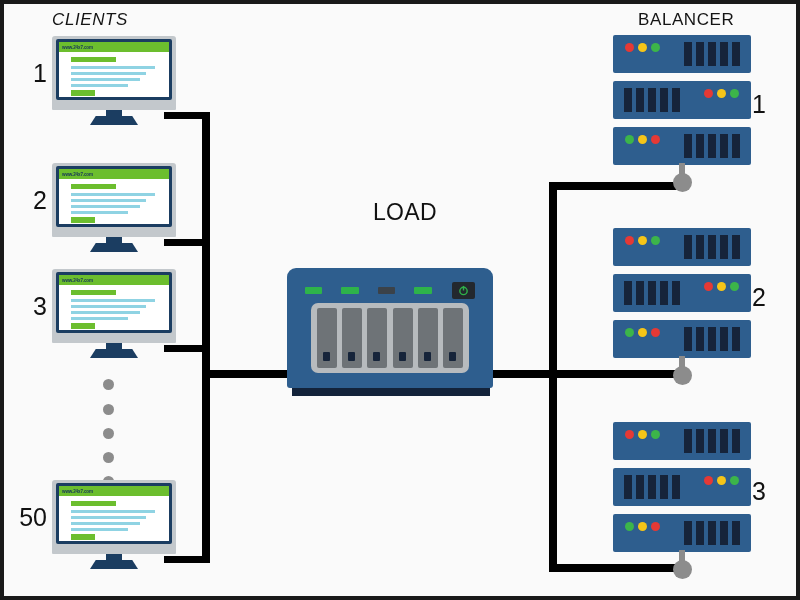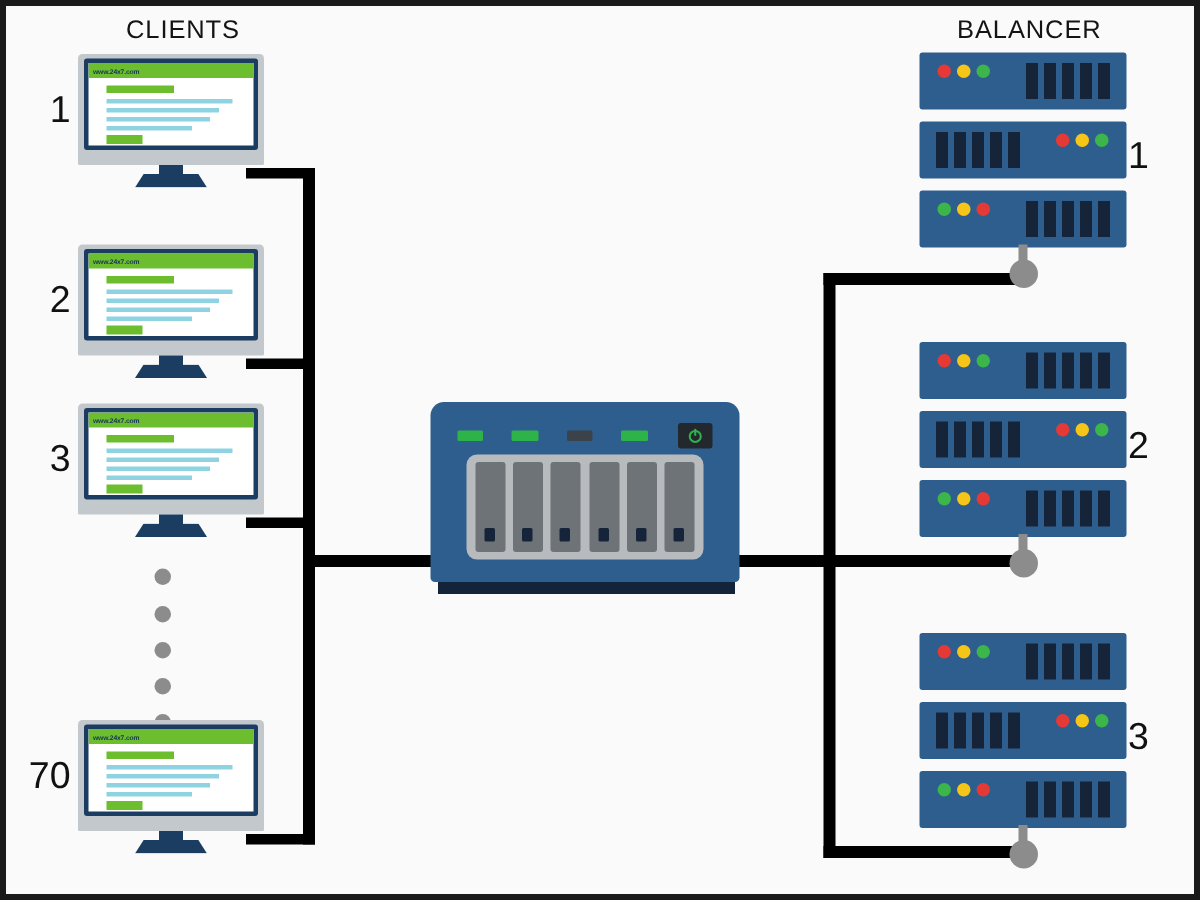--- a/index.html
+++ b/index.html
@@ -24,21 +24,21 @@
 
   
   .heading {
     position: absolute;
     font-size: 17px;
     font-weight: 400;
     color: #141414;
     letter-spacing: 0.6px;
     white-space: nowrap;
   }
-  #clients-heading { left: 80px; top: 6px; }
+  #clients-heading { left: 48px; top: 6px; font-style: italic; }
   #servers-heading { left: 634px; top: 6px; }
 
   #lb-title {
     position: absolute;
     left: 316px;
     top: 195px;
     width: 170px;
     text-align: center;
     font-size: 23px;
     line-height: 26px;
@@ -393,41 +393,42 @@
     <div class="monitor-neck"></div>
     <div class="monitor-base"></div>
   </div>
 
   <div class="dot" style="left:99px; top:375px;"></div>
   <div class="dot" style="left:99px; top:400px;"></div>
   <div class="dot" style="left:99px; top:424px;"></div>
   <div class="dot" style="left:99px; top:448px;"></div>
   <div class="dot" style="left:99px; top:472px;"></div>
 
-  <div class="index-num client-num" style="top:499px;">70</div>
+  <div class="index-num client-num" style="top:499px;">50</div>
   <div class="client" style="left:48px; top:476px;">
     <div class="monitor-shell">
       <div class="monitor-bezel">
         <div class="screen">
           <div class="screen-topbar"></div>
           <div class="screen-url">www.24x7.com</div>
           <div class="screen-title"></div>
           <div class="screen-line sl1"></div>
           <div class="screen-line sl2"></div>
           <div class="screen-line sl3"></div>
           <div class="screen-line sl4"></div>
           <div class="screen-btn"></div>
         </div>
       </div>
     </div>
     <div class="monitor-neck"></div>
     <div class="monitor-base"></div>
   </div>
 
   <div id="lb-title">
+    <div>LOAD</div>
   </div>
 
   <div id="load-balancer">
     <div class="lb-shadow"></div>
     <div class="lb-body">
 
       <div class="lb-leds">
         <div class="lb-led"></div>
         <div class="lb-led"></div>
         <div class="lb-led off"></div>

